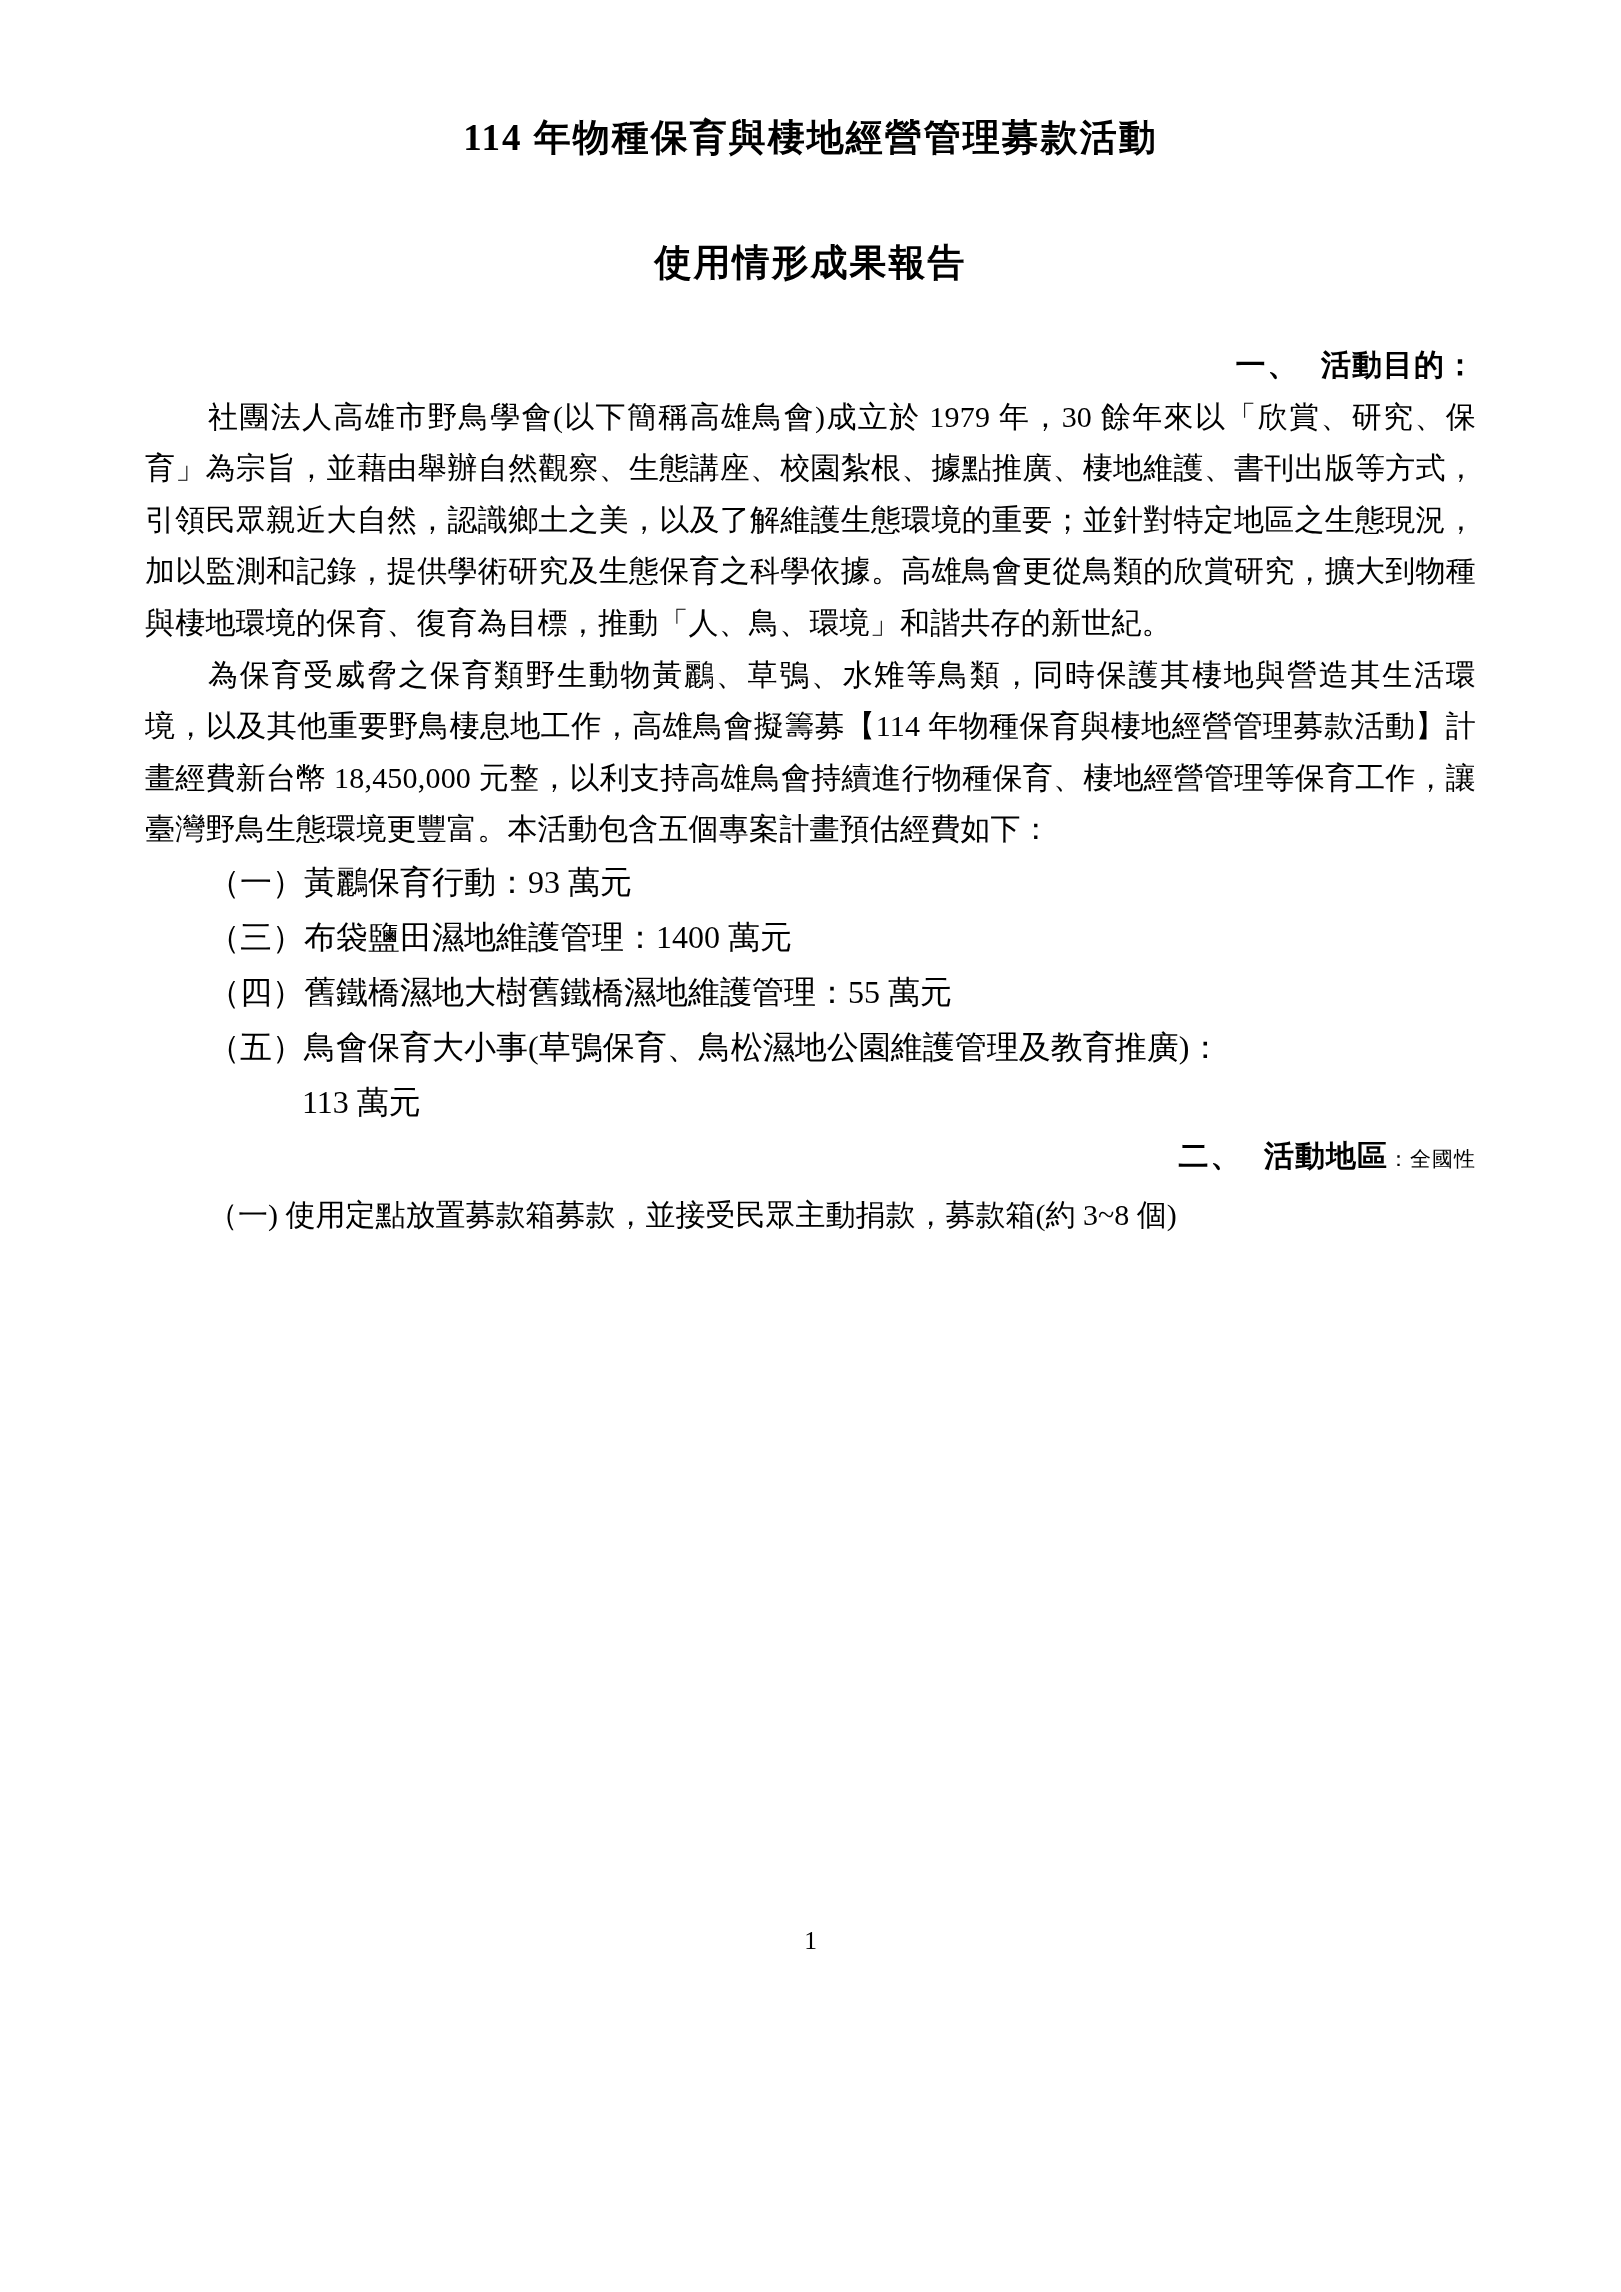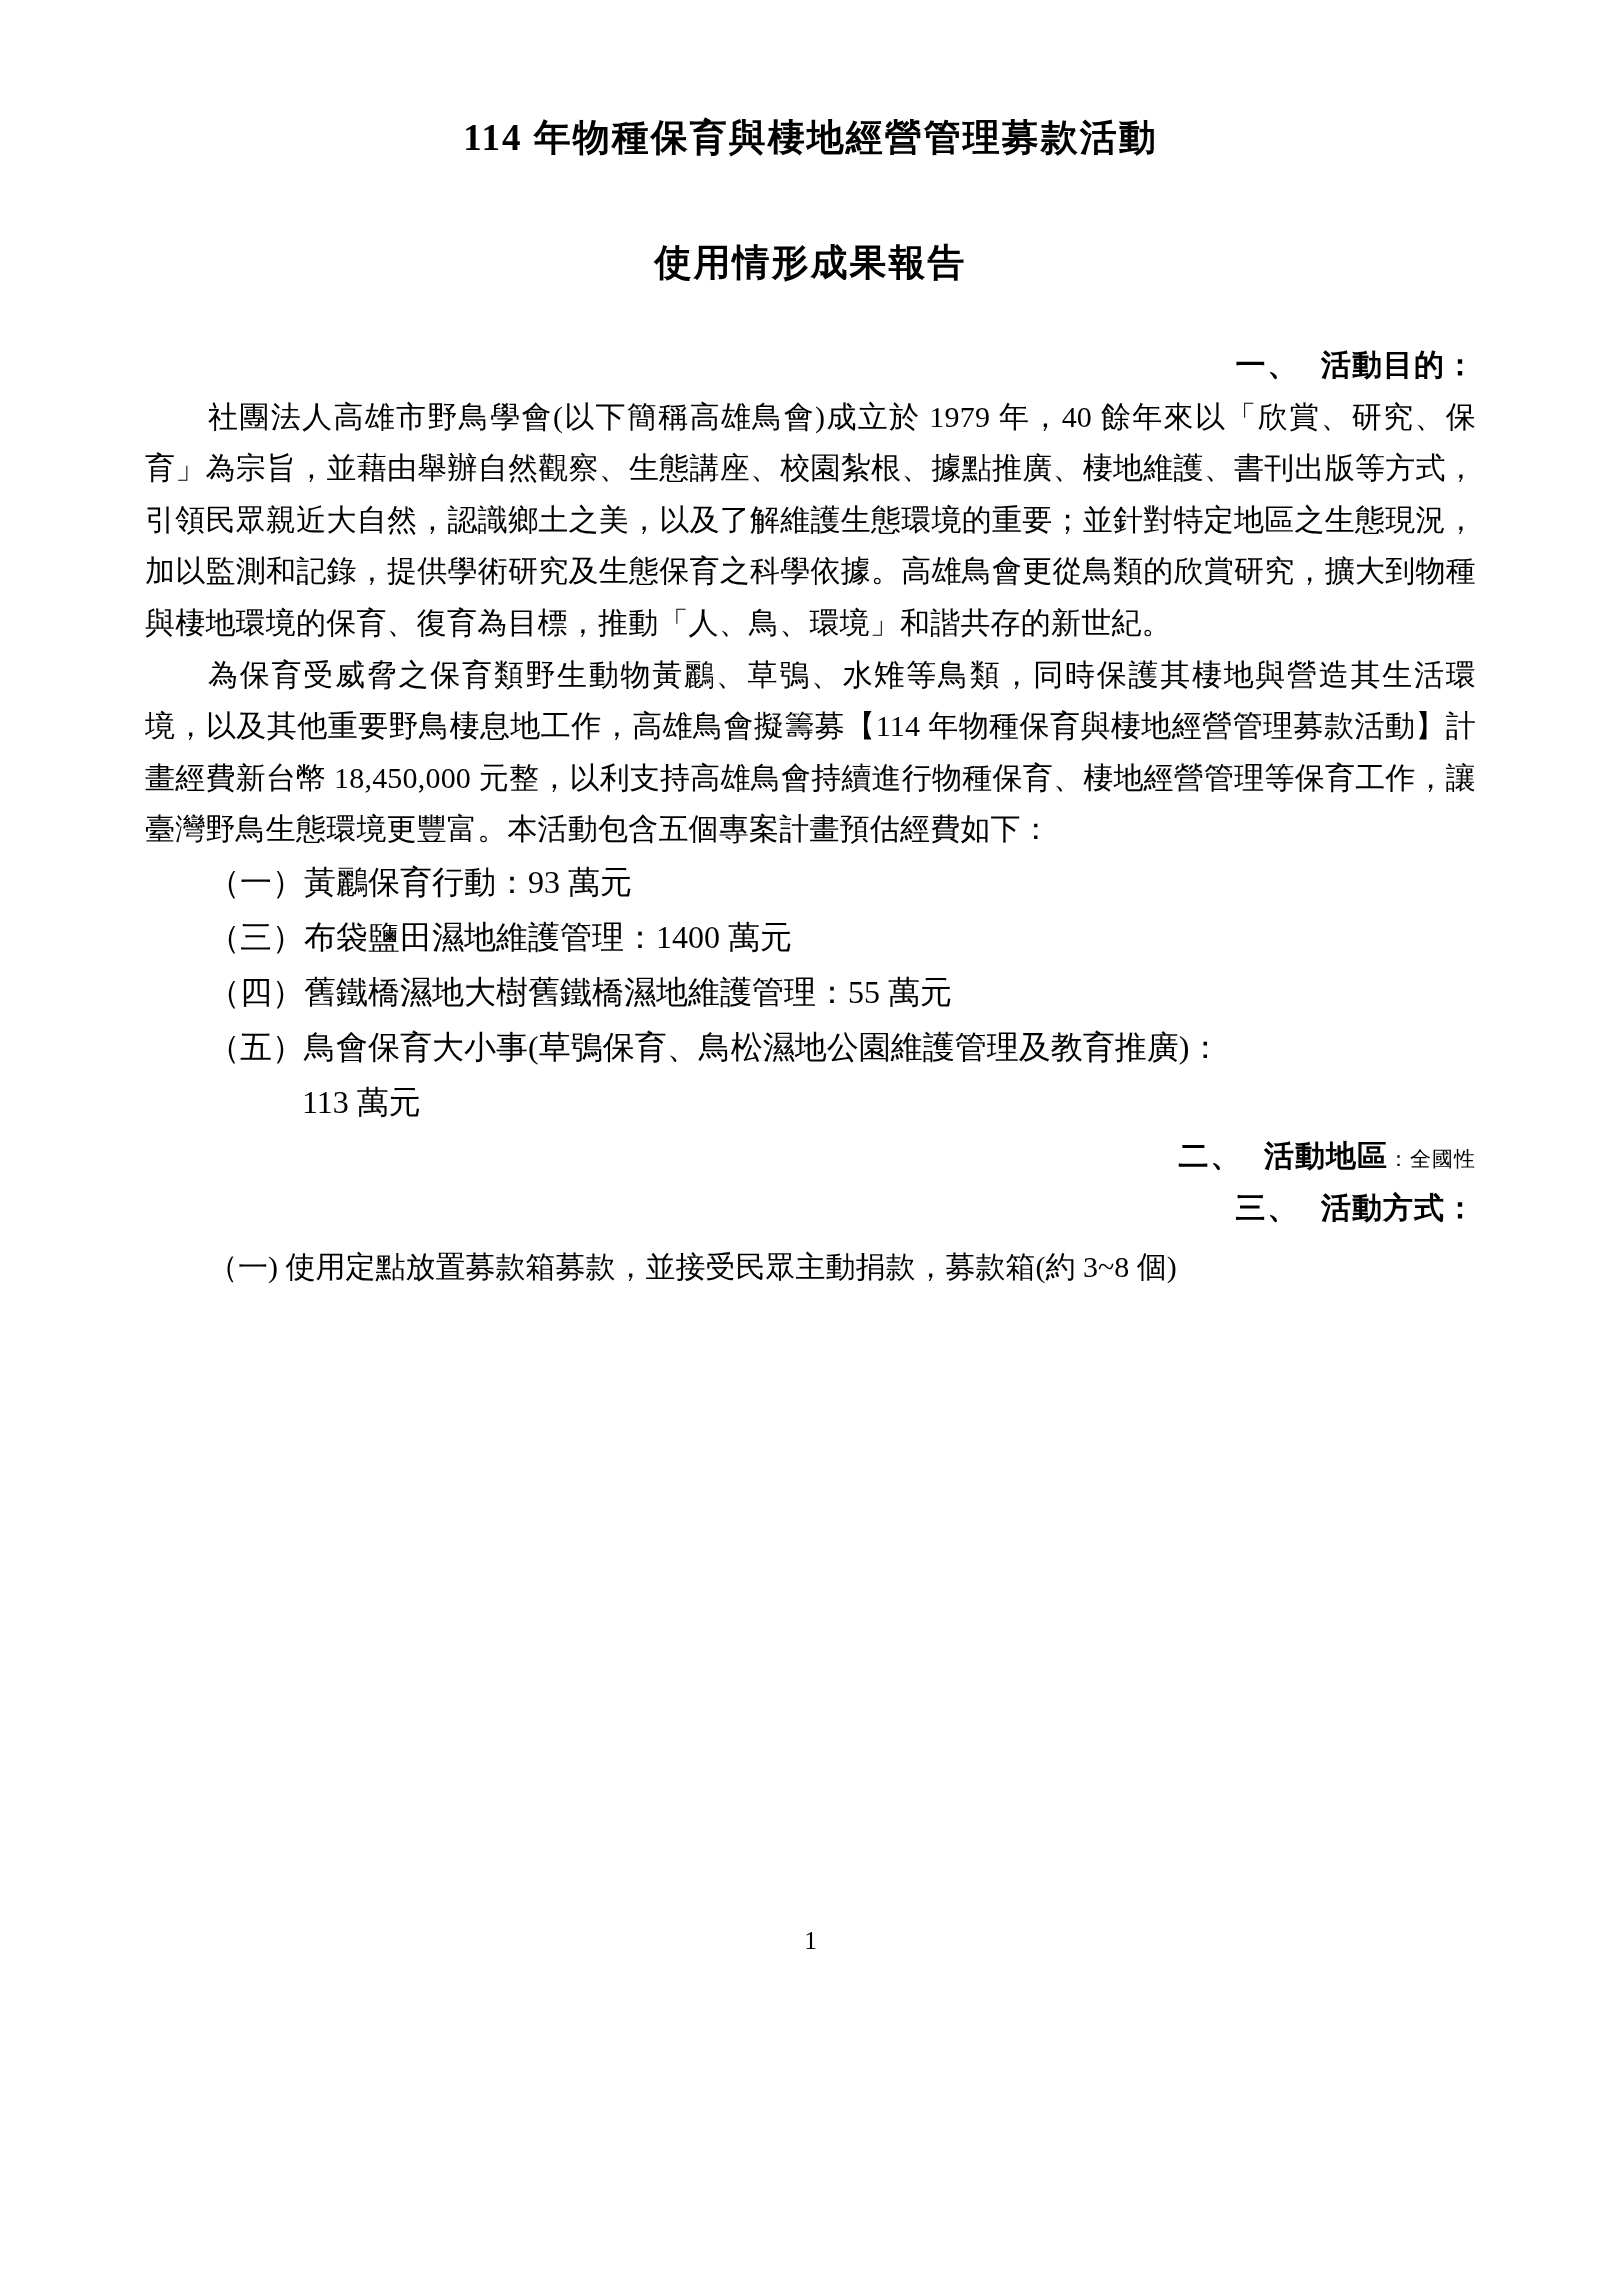--- a/index.html
+++ b/index.html
@@ -110,21 +110,21 @@
 
   <h2 class="doc-subtitle">使用情形成果報告</h2>
 
   <div class="sp-1"></div>
   <div class="sp-1"></div>
 
   <div class="section-heading">
     <span class="num">一、</span><span class="gap"></span><span>活動目的：</span>
   </div>
 
-  <p class="body-para">社團法人高雄市野鳥學會(以下簡稱高雄鳥會)成立於 1979 年，40 餘年來以「欣賞、研究、保育」為宗旨，並藉由舉辦自然觀察、生態講座、校園紮根、據點推廣、棲地維護、書刊出版等方式，引領民眾親近大自然，認識鄉土之美，以及了解維護生態環境的重要；並針對特定地區之生態現況，加以監測和記錄，提供學術研究及生態保育之科學依據。高雄鳥會更從鳥類的欣賞研究，擴大到物種與棲地環境的保育、復育為目標，推動「人、鳥、環境」和諧共存的新世紀。</p>
+  <p class="body-para">社團法人高雄市野鳥學會(以下簡稱高雄鳥會)成立於 1979 年，30 餘年來以「欣賞、研究、保育」為宗旨，並藉由舉辦自然觀察、生態講座、校園紮根、據點推廣、棲地維護、書刊出版等方式，引領民眾親近大自然，認識鄉土之美，以及了解維護生態環境的重要；並針對特定地區之生態現況，加以監測和記錄，提供學術研究及生態保育之科學依據。高雄鳥會更從鳥類的欣賞研究，擴大到物種與棲地環境的保育、復育為目標，推動「人、鳥、環境」和諧共存的新世紀。</p>
 
   <p class="body-para">為保育受威脅之保育類野生動物黃鸝、草鴞、水雉等鳥類，同時保護其棲地與營造其生活環境，以及其他重要野鳥棲息地工作，高雄鳥會擬籌募【114 年物種保育與棲地經營管理募款活動】計畫經費新台幣 18,450,000 元整，以利支持高雄鳥會持續進行物種保育、棲地經營管理等保育工作，讓臺灣野鳥生態環境更豐富。本活動包含五個專案計畫預估經費如下：</p>
 
   <div class="list-item">
     <span class="marker">（一）</span><span>黃鸝保育行動：93 萬元</span>
   </div>
 
 
   <div class="list-item">
     <span class="marker">（三）</span><span>布袋鹽田濕地維護管理：1400 萬元</span>
@@ -139,23 +139,20 @@
   </div>
 
   <div class="list-item">
     <span class="cont">113 萬元</span>
   </div>
 
   <div class="section-heading">
     <span class="num">二、</span><span class="gap"></span><span>活動地區</span><span class="tail">：全國性</span>
   </div>
 
-  <div class="section-heading">
-    <span class="num">三、</span><span class="gap"></span><span>活動方式：</span>
-  </div>
 
   <div class="sp-0"></div>
 
   <div class="sub-item">（一) 使用定點放置募款箱募款，並接受民眾主動捐款，募款箱(約 3~8 個)</div>
 
   <div class="page-number">1</div>
 
 </div>
 
 

